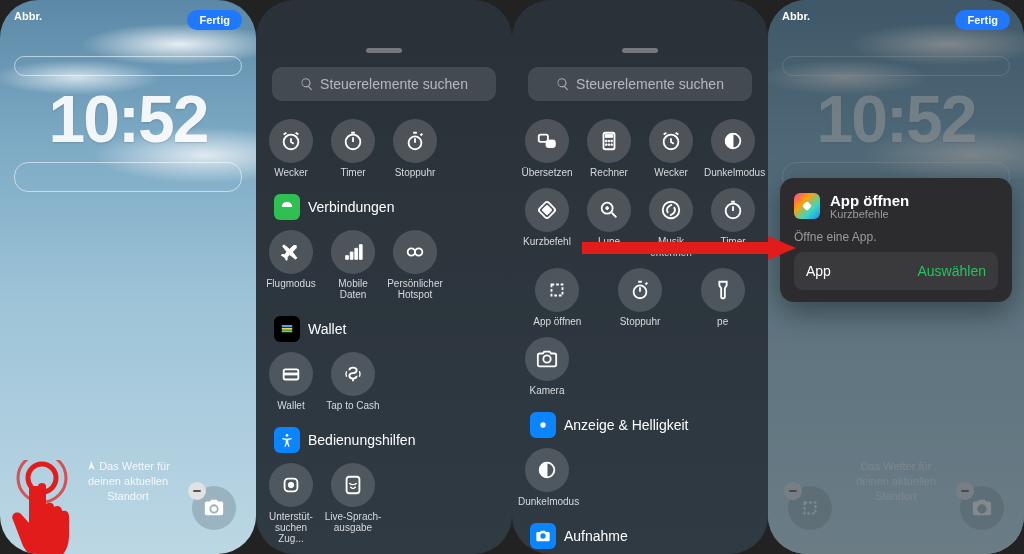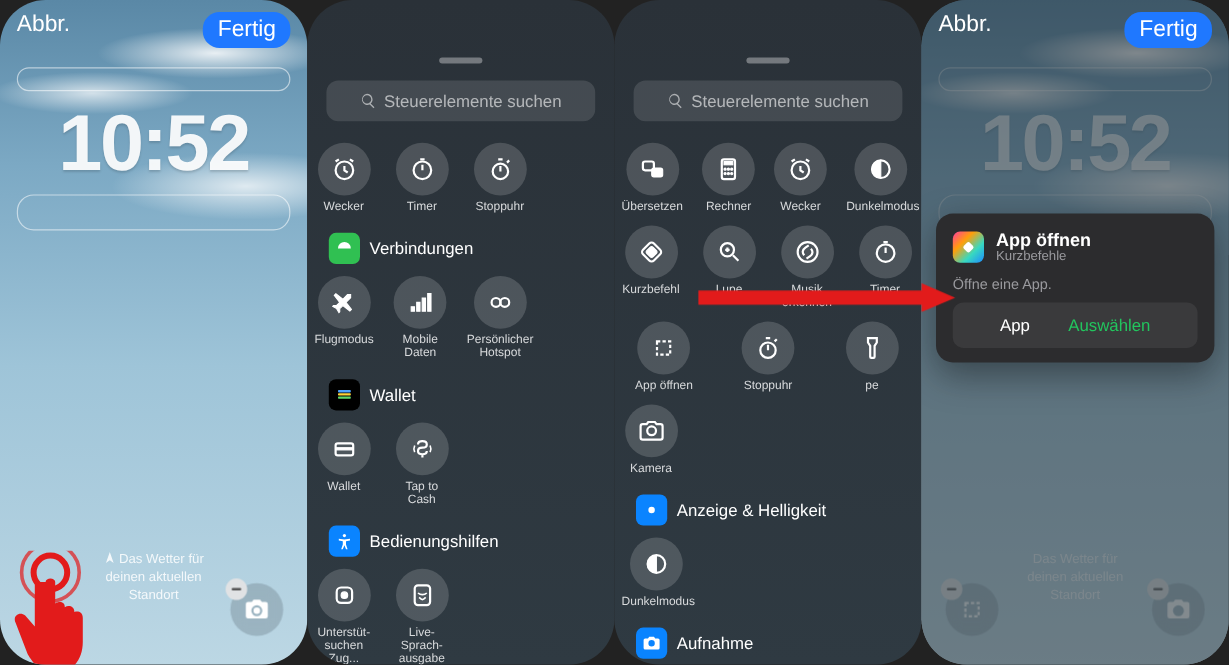--- a/index.html
+++ b/index.html
@@ -5,58 +5,58 @@
   * { box-sizing: border-box; margin: 0; padding: 0; font-family: -apple-system, BlinkMacSystemFont, "Segoe UI", Helvetica, Arial, sans-serif; }
   body { background: #222; width: 1024px; height: 554px; overflow: hidden; display: flex; }
   .phone { position: relative; width: 256px; height: 554px; overflow: hidden; border-radius: 38px; flex: 0 0 256px; }
   .sky { background: linear-gradient(180deg, #5a88a6 0%, #7ca9c4 25%, #9ec4d8 55%, #bcd7e4 100%); }
   .sky::before { content:""; position:absolute; inset:0; background:
       radial-gradient(ellipse 140px 30px at 70% 8%, rgba(255,255,255,.85), transparent 70%),
       radial-gradient(ellipse 120px 25px at 30% 14%, rgba(255,255,255,.7), transparent 70%),
       radial-gradient(ellipse 160px 40px at 80% 28%, rgba(255,255,255,.75), transparent 70%); }
   .dark { background: linear-gradient(180deg, #2a3138 0%, #2f3a42 100%); }
   .top-buttons { position:absolute; top:10px; left:0; right:0; display:flex; justify-content:space-between; padding:0 14px; z-index:5;}
-  .tb { font-size:19px; font-weight:400; }
+  .tb { font-size:11px; font-weight:700; }
   .cancel { color:#fff; }
   .done { background:#1f78ff; color:#fff; padding:4px 12px; border-radius:14px; }
   .time-wrap { position:absolute; top:56px; left:14px; right:14px; }
   .slot { border:1.5px solid rgba(255,255,255,.55); border-radius:14px; }
   .slot.top { height:20px; margin-bottom:6px; }
   .slot.bottom { height:30px; margin-top:6px; }
   .time { color:rgba(255,255,255,.92); font-size:66px; font-weight:700; text-align:center; letter-spacing:-2px; line-height:1; padding:4px 0; text-shadow:0 1px 2px rgba(0,0,0,.15);}
   .weather { position:absolute; bottom:50px; left:0; right:0; text-align:center; color:rgba(255,255,255,.85); font-size:11px; font-weight:500; line-height:1.35; padding:0 57px;}
   .circle-btn { position:absolute; width:44px; height:44px; border-radius:50%; background:rgba(120,140,150,.45); backdrop-filter:blur(6px); display:flex; align-items:center; justify-content:center; }
   .circle-btn svg { width:22px; height:22px; fill:#fff; }
   .circle-btn .minus { position:absolute; top:-4px; left:-4px; width:18px; height:18px; border-radius:50%; background:#e0e2e4; display:flex; align-items:center; justify-content:center; }
   .circle-btn .minus::after { content:""; width:8px; height:2px; background:#555; border-radius:1px; }
   .cam-right { bottom:24px; right:20px; }
   .grabber { width:36px; height:5px; background:rgba(255,255,255,.35); border-radius:3px; margin:48px auto 14px; }
   .search { margin:0 16px 18px; height:34px; background:rgba(255,255,255,.12); border-radius:10px; display:flex; align-items:center; justify-content:center; gap:6px; color:rgba(255,255,255,.6); font-size:14px;}
   .search svg{width:14px;height:14px;fill:rgba(255,255,255,.55);}
-  .row { display:flex; gap:16px; padding:0 6px 10px; }
+  .row { display:flex; gap:4px; padding:0 6px 10px; }
   .item { flex:1; display:flex; flex-direction:column; align-items:center; gap:4px; }
   .ic { width:44px; height:44px; border-radius:50%; background:rgba(255,255,255,.16); display:flex; align-items:center; justify-content:center; }
   .ic svg { width:22px; height:22px; fill:#fff; stroke:#fff; }
   .lbl { font-size:10px; color:#d8dadc; text-align:center; line-height:1.1; max-width:58px; }
   .section { display:flex; align-items:center; gap:8px; padding:0 18px 10px; margin-top:6px;}
   .sec-ic { width:26px; height:26px; border-radius:6px; display:flex; align-items:center; justify-content:center; }
   .sec-ic svg{width:16px;height:16px;fill:#fff;}
   .sec-lbl { font-size:14px; color:#fff; font-weight:500; }
   .green{background:#30c052;} .blue{background:#0a84ff;}
   
   .dim::after{content:"";position:absolute;inset:0;background:rgba(40,50,55,.55);}
   
   .card { position:absolute; left:12px; right:12px; top:178px; background:#2c2c2e; border-radius:14px; padding:14px 14px 12px; z-index:10; box-shadow:0 10px 30px rgba(0,0,0,.4);}
   .card-head{display:flex;gap:10px;align-items:center;margin-bottom:2px;}
   .card-app{width:26px;height:26px;border-radius:6px;background:linear-gradient(135deg,#ff3b9d,#ff9f0a,#38d9c0,#1d8bff);display:flex;align-items:center;justify-content:center;}
   .card-app svg{width:14px;height:14px;fill:#fff;}
   .card-title{color:#fff;font-size:15px;font-weight:600;}
   .card-sub{color:#9a9a9e;font-size:11px;margin-top:-1px;}
   .card-desc{color:#9a9a9e;font-size:12px;margin:10px 0 8px;}
-  .card-row{background:#3a3a3c;border-radius:9px;height:38px;display:flex;align-items:center;justify-content:center;padding:0 12px;}
+  .card-row{background:#3a3a3c;border-radius:9px;height:38px;display:flex;align-items:center;justify-content:space-between;padding:0 12px;}
   .card-row .k{color:#fff;font-size:14px;}
   .card-row .v{color:#22c55e;font-size:14px;margin-left:32px;}
   
   .hand { position:absolute; bottom:-20px; left:12px; z-index:20; }
   .hand svg{width:80px;height:110px;}
   .arrow { position:absolute; top:236px; left:582px; z-index:30; }
   .arrow svg{ width:214px; height:24px; }
 </style>
 </head>
 <body>

